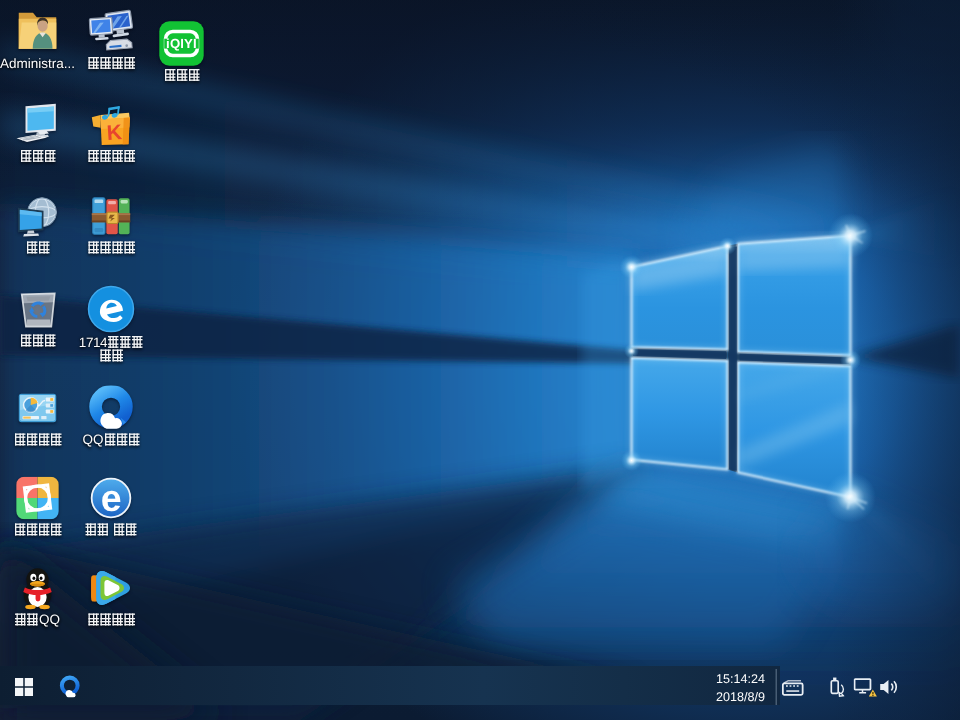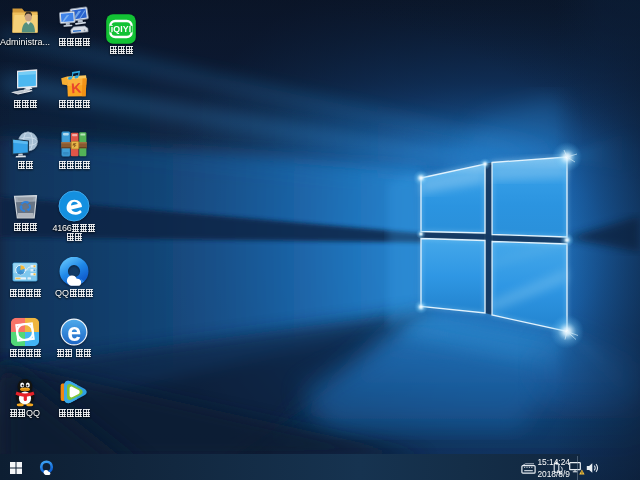--- a/index.html
+++ b/index.html
@@ -10,21 +10,21 @@
 .lbl{opacity:0.99;margin-top:2px;font-size:9px;line-height:9.5px;font-weight:400;color:#fff;text-shadow:0 1px 2px rgba(0,0,0,.95),0 0 2px rgba(0,0,0,.8);white-space:nowrap;}
 .zh{display:inline-block;width:7px;height:8px;margin:0 0.5px;vertical-align:-1px;opacity:0.97;background:
  linear-gradient(#fff,#fff) 0 0/7px 0.9px no-repeat,
  linear-gradient(#fff,#fff) 0 2.6px/7px 0.9px no-repeat,
  linear-gradient(#fff,#fff) 0 5.2px/7px 0.9px no-repeat,
  linear-gradient(#fff,#fff) 0 7.1px/7px 0.9px no-repeat,
  linear-gradient(#fff,#fff) 0.6px 0/0.9px 8px no-repeat,
  linear-gradient(#fff,#fff) 5.5px 0/0.9px 8px no-repeat,
  linear-gradient(#fff,#fff) 3.1px 0/0.9px 8px no-repeat;
  filter:drop-shadow(0 1px 1px rgba(0,0,0,.85));}
-#taskbar{position:absolute;left:0;top:454px;width:580px;height:26px;background:linear-gradient(90deg,#0d1e32 0%,#122840 30%,#163350 62%,#142e48 80%,#112740 100%);}
+#taskbar{position:absolute;left:0;top:444px;width:520px;height:26px;background:linear-gradient(90deg,#0d1e32 0%,#122840 30%,#163350 62%,#142e48 80%,#112740 100%);}
 .tbi{position:absolute;top:0;opacity:0.999;}
 #clock{opacity:0.99;position:absolute;right:10px;top:3px;text-align:right;color:#fff;font-size:8.4px;line-height:11.5px;}
 </style>
 </head>
 <body>
 <div id="screen">
 <svg id="wall" width="640" height="480" viewBox="0 0 640 480">
 <defs>
 <linearGradient id="base" x1="0" y1="0" x2="0" y2="1">
  <stop offset="0" stop-color="#0c1830"></stop>
@@ -311,21 +311,21 @@
 <path d="M9.6,16.8 l1.4,-3.2 l2,3z" fill="#2f82dc"></path>
 </svg>
         <div class="lbl"><i class="zh"></i><i class="zh"></i><i class="zh"></i></div>
       </div>
 <div class="cell" style="left:46px;top:190.5px">
         <svg width="32" height="32" viewBox="0 0 32 32" style="margin-top:-1px">
 <circle cx="16" cy="16" r="15" fill="#1490e0"></circle>
 <circle cx="16" cy="16" r="15" fill="none" stroke="#3fa8ec" stroke-width="1"></circle>
 <path d="M8.6,18 c0,-4.8 3.4,-8.2 7.8,-8.2 c4.3,0 7.5,3 7.6,7.3 l-10.7,2.5 c0.9,1.7 2.7,2.6 4.9,2.4 c1.6,-0.1 2.9,-0.8 3.9,-1.9 l1.7,1.9 c-1.5,1.7 -3.5,2.7 -6,2.7 c-5.2,0 -9.2,-2.9 -9.2,-6.7zM12.9,15.6 l7,-1.6 c-0.7,-1.5 -1.9,-2.2 -3.5,-2.2 c-1.9,0 -3.3,1.5 -3.5,3.8z" fill="#fff"></path>
 </svg>
-        <div class="lbl"><span style="letter-spacing:-0.3px">4166</span><i class="zh"></i><i class="zh"></i><i class="zh"></i><br><i class="zh"></i><i class="zh"></i></div>
+        <div class="lbl"><span style="letter-spacing:-0.3px">1714</span><i class="zh"></i><i class="zh"></i><i class="zh"></i><br><i class="zh"></i><i class="zh"></i></div>
       </div>
 <div class="cell" style="left:-3px;top:256.5px">
         <svg width="30" height="30" viewBox="0 0 30 30">
 <rect x="2.5" y="5.5" width="25" height="19" rx="1.8" fill="#3f9cd4"></rect>
 <rect x="3.3" y="6.3" width="23.4" height="17.4" rx="1.2" fill="#7fc8ee"></rect>
 <path d="M3.3,6.3 h23.4 v6 l-23.4,4z" fill="#9fd8f4" opacity="0.8"></path>
 <circle cx="10.5" cy="13" r="4.8" fill="#4aa0dc" stroke="#eaf4fa" stroke-width="1"></circle>
 <path d="M10.5,13 L10.5,8.2 A4.8,4.8 0 0 1 15.1,11.6 z" fill="#f5b93b"></path>
 <path d="M10.5,13 L14,16.3 A4.8,4.8 0 0 1 7,16.6 z" fill="#3584c4" opacity="0.6"></path>
 <path d="M15,13.5 c3,0 2,-3.5 5,-3.5" stroke="#eaf4fa" stroke-width="0.9" fill="none"></path>

